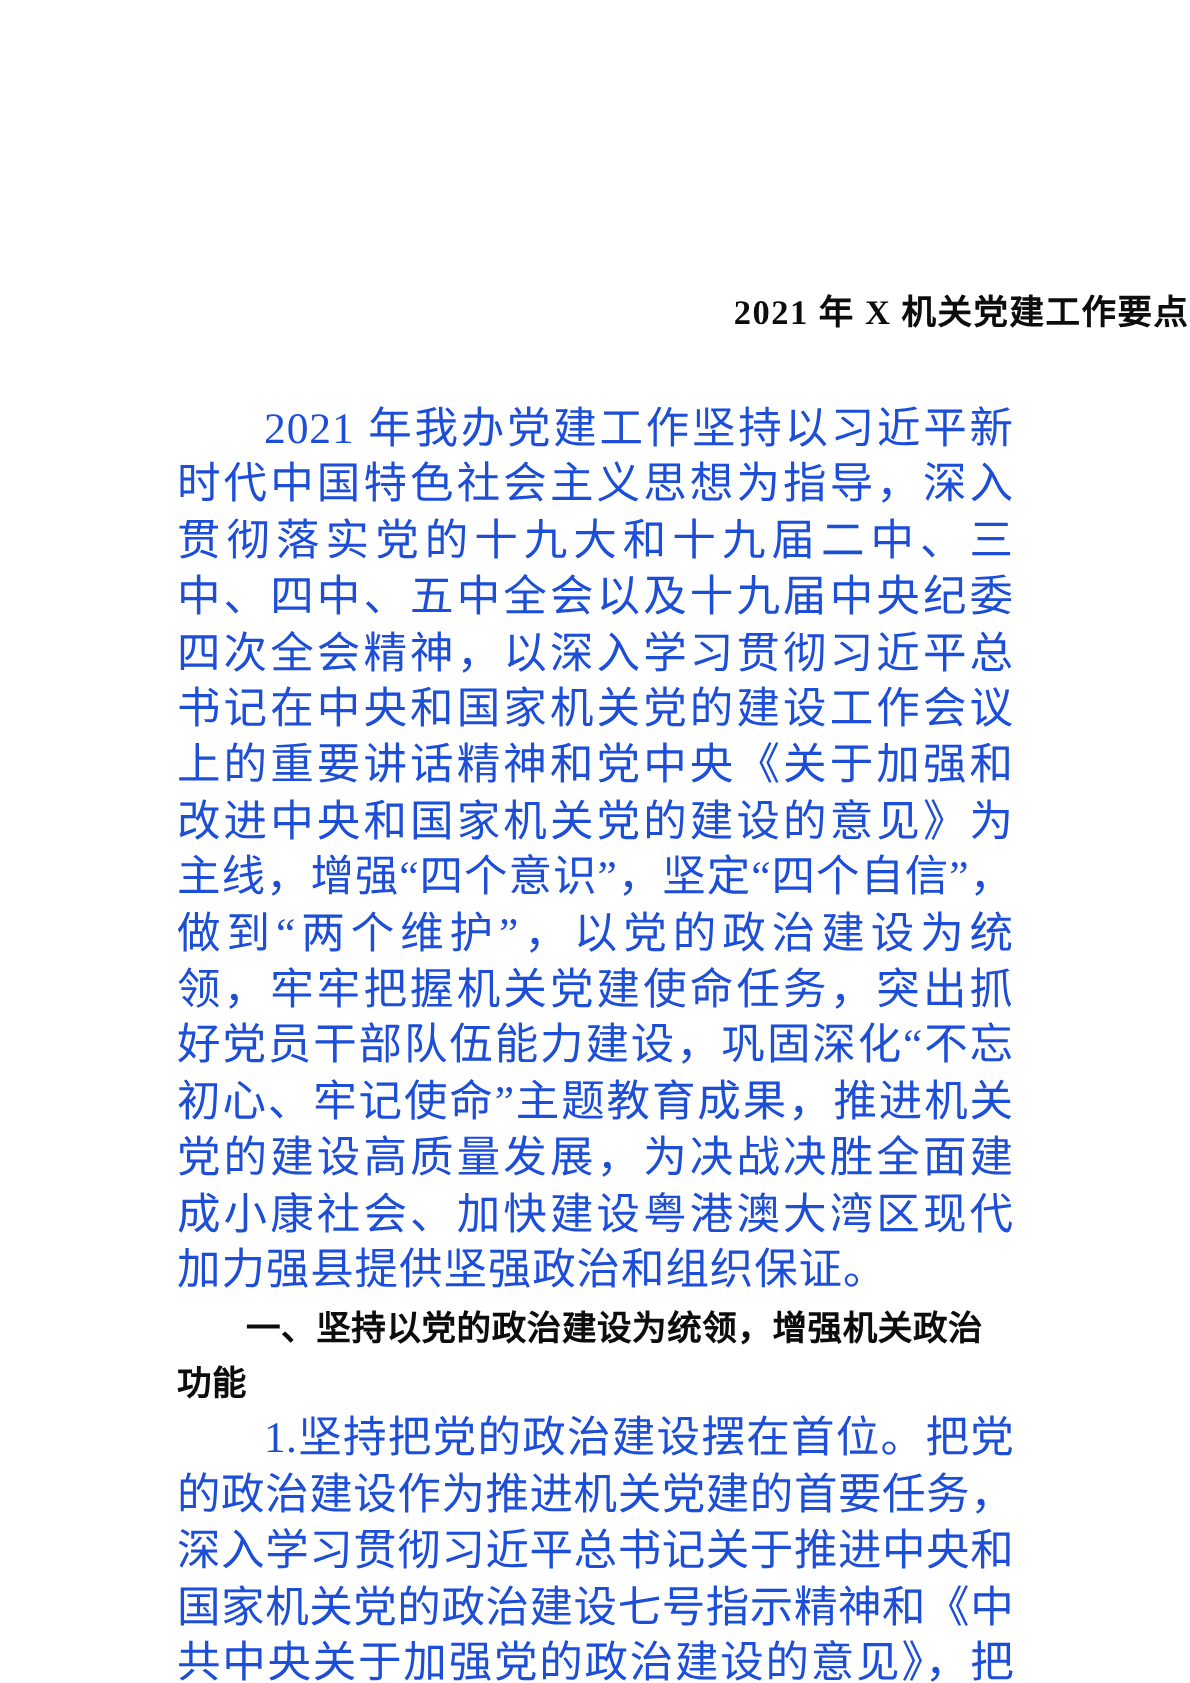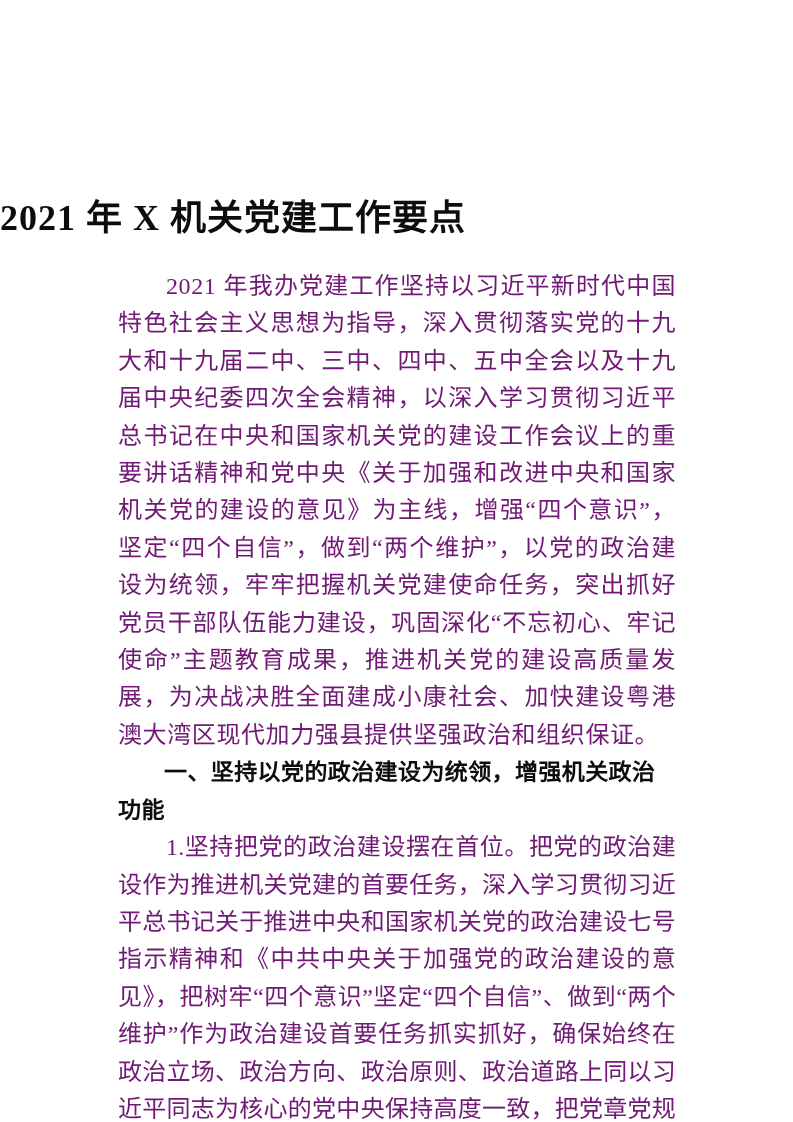--- a/index.html
+++ b/index.html
@@ -18,44 +18,44 @@
     overflow: hidden;
     box-sizing: border-box;
   }
 
   
   .doc-title {
     position: absolute;
     left: 0;
     right: 0;
     top: 174px;
-    text-align: left;
+    text-align: right;
     font-family: "Liberation Serif", "DejaVu Serif", serif;
     font-weight: bold;
-    font-size: 36px;
+    font-size: 23px;
     line-height: 40px;
     color: #0d0d0d;
     letter-spacing: 1px;
     white-space: pre;
   }
 
   
   .body-block {
     position: absolute;
     left: 118px;
     top: 268px;
     width: 558px;
   }
 
   .para {
     margin: 0;
     font-family: "Liberation Serif", "DejaVu Serif", serif;
-    font-size: 24px;
+    font-size: 29px;
     line-height: 37.4px;
-    color: #701a75;
+    color: #1d4ed8;
     text-align: justify;
     text-justify: inter-character;
     text-indent: 2em;
     letter-spacing: 0.6px;
     word-break: break-all;
     -webkit-font-smoothing: antialiased;
   }
 
   .para.tight {
     letter-spacing: 0.2px;

